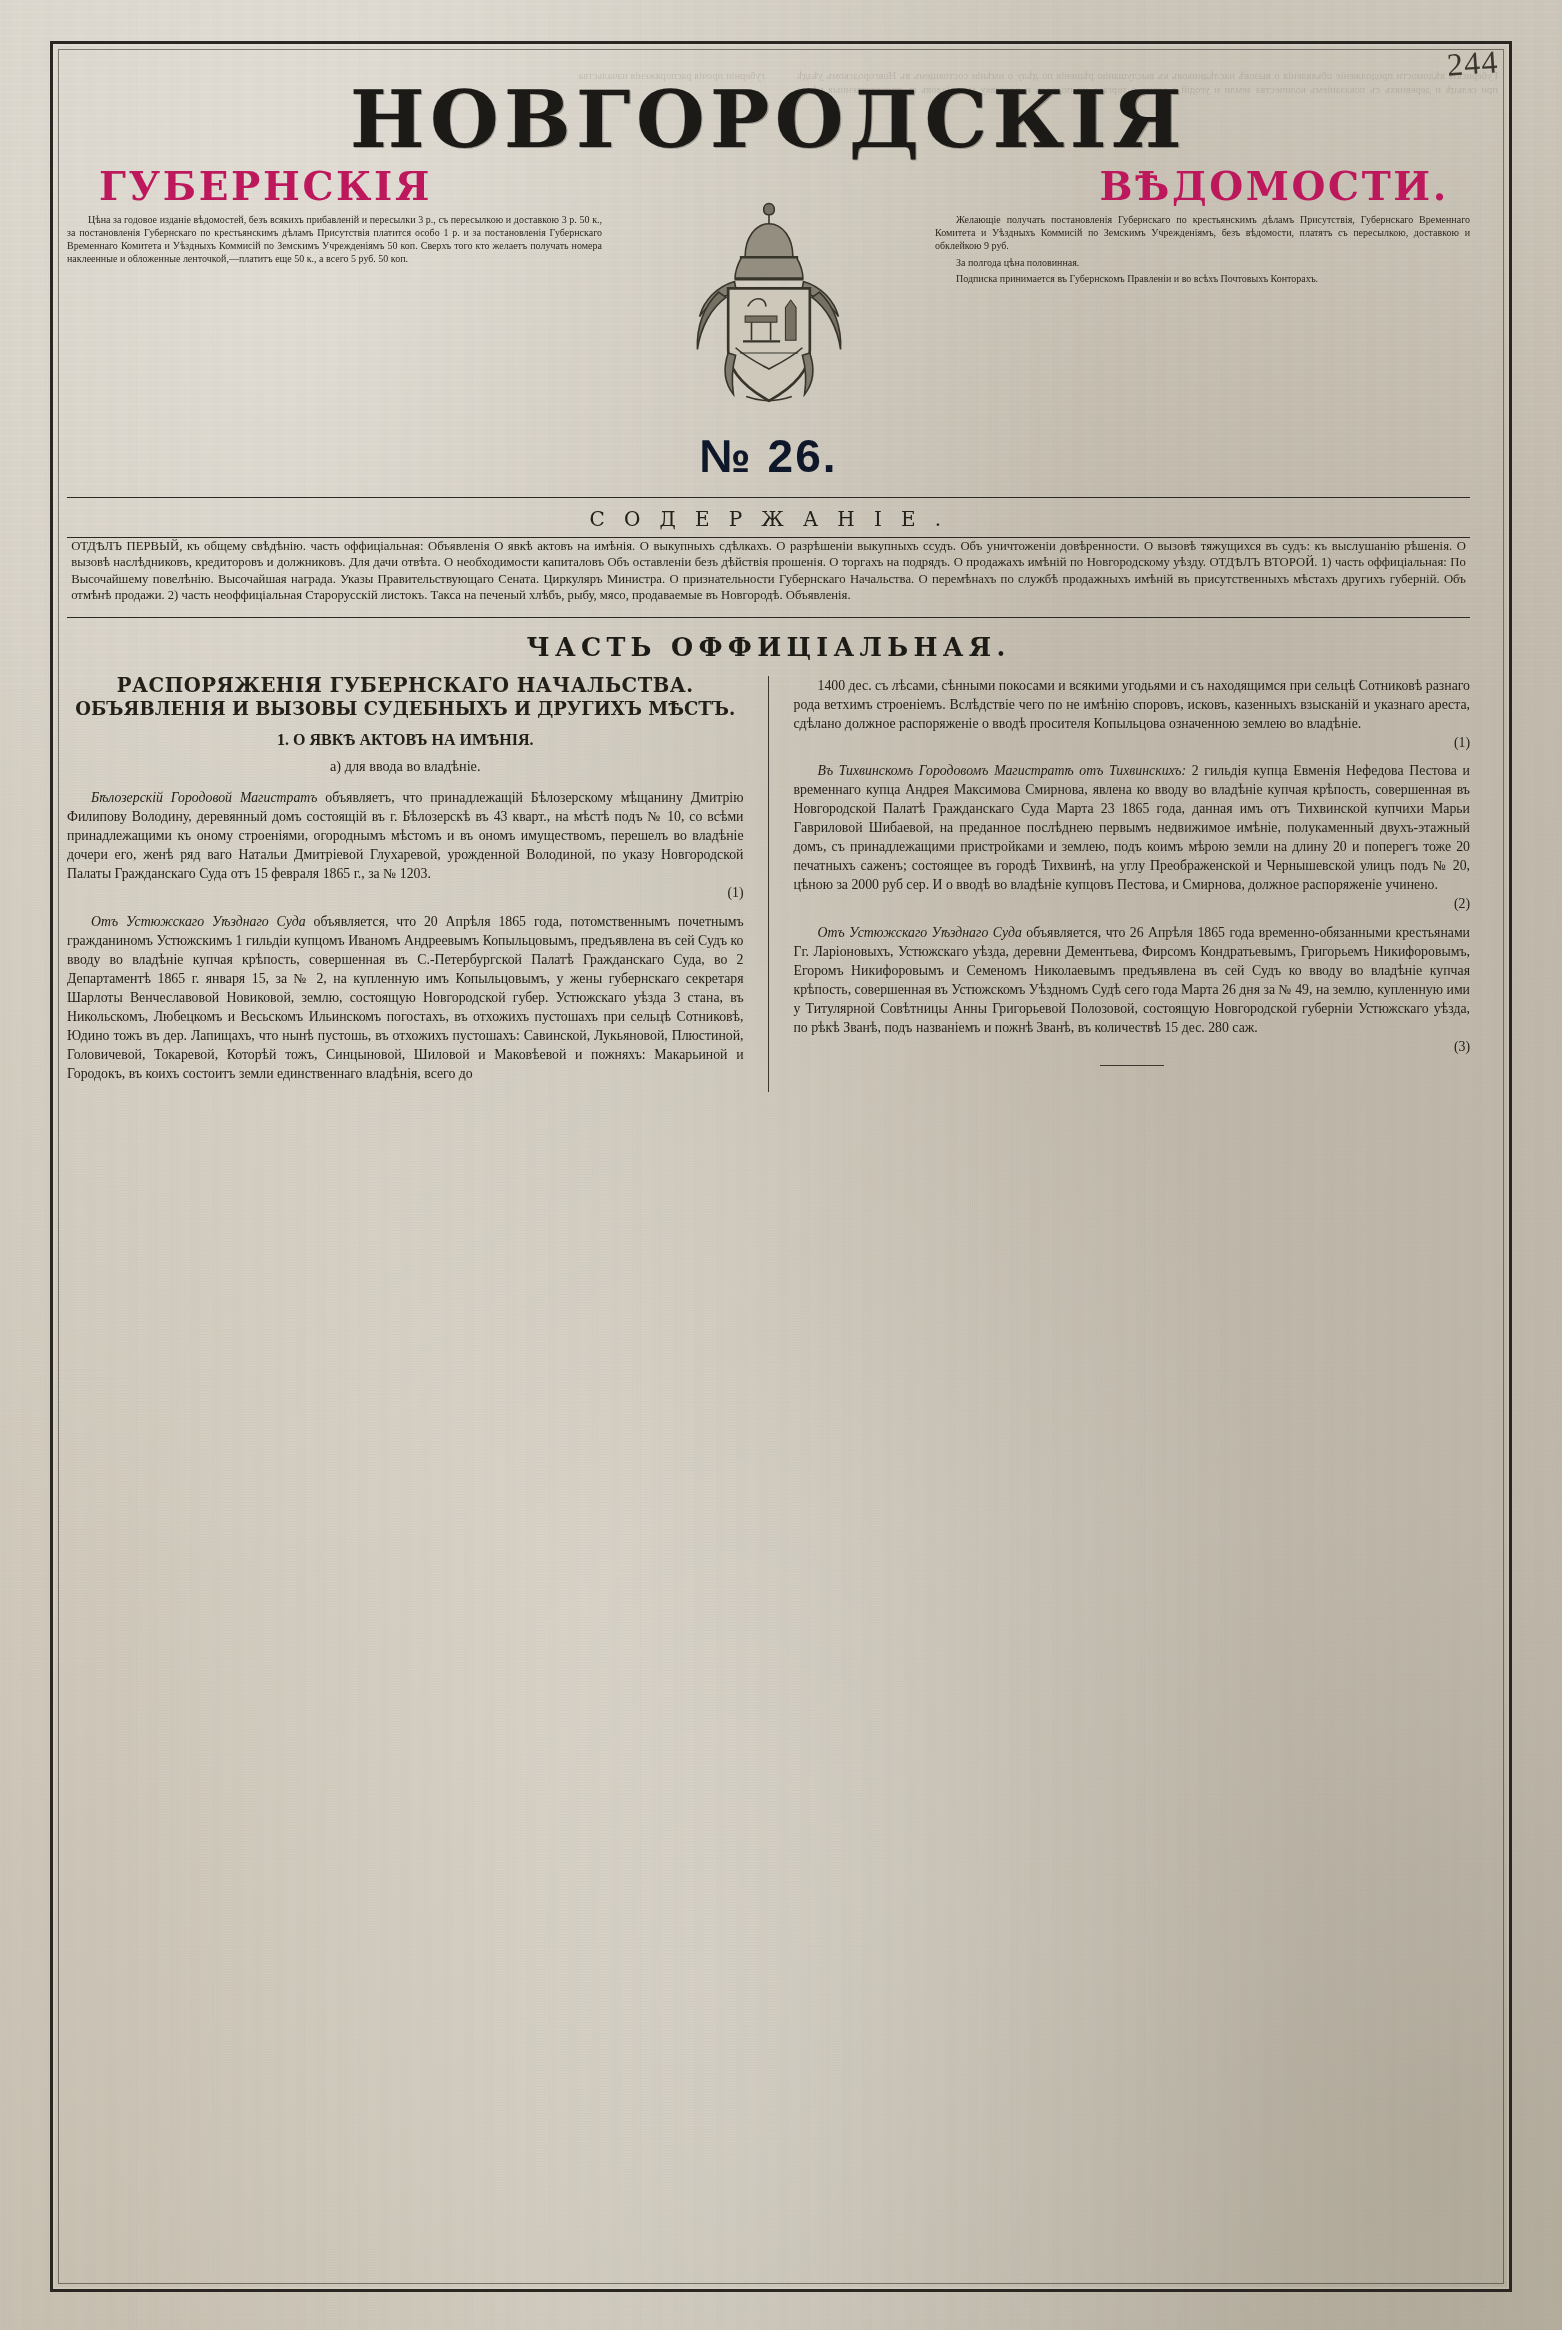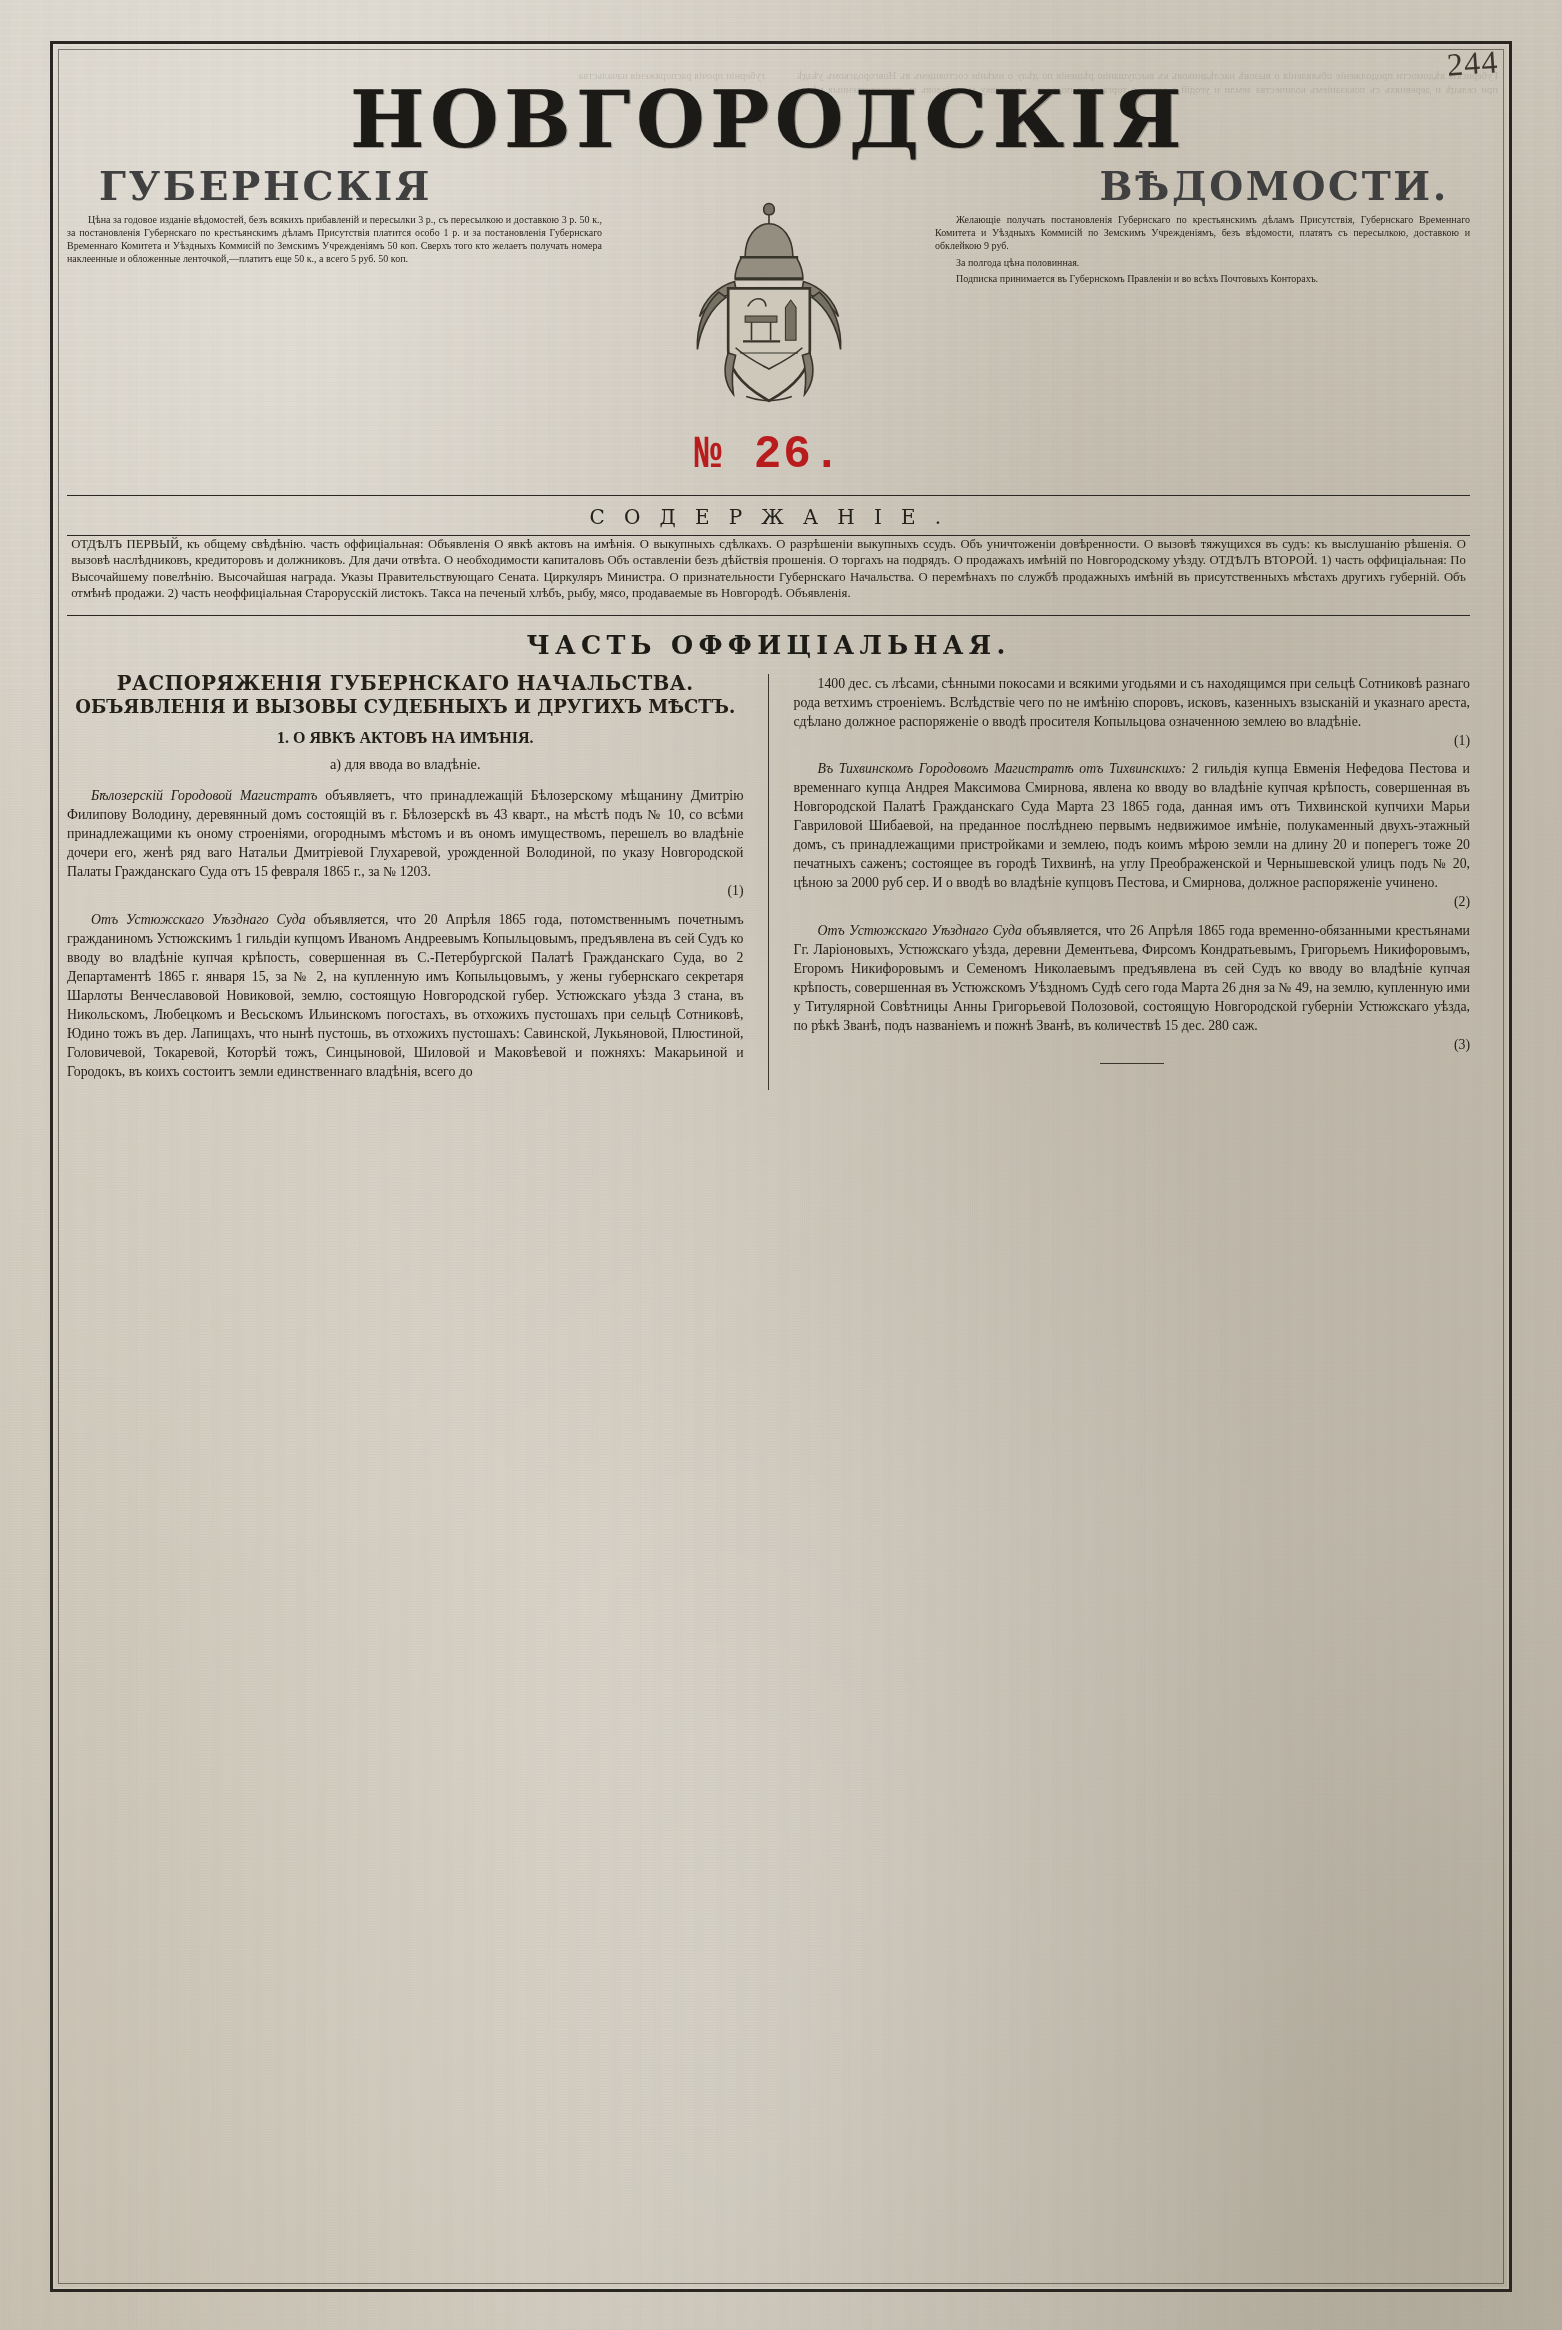--- a/index.html
+++ b/index.html
@@ -110,21 +110,21 @@
     display: flex;
     align-items: flex-start;
     justify-content: space-between;
     margin-top: 2.1px;
   }
   .sub-word {
     font-family: "DejaVu Serif", serif;
     font-weight: bold;
     font-size: 39px;
     letter-spacing: 2.6px;
-    color: #404040;
+    color: #be185d;
     text-align: center;
   }
   .sub-word.left { margin-left: 32px; }
   .sub-word.right { margin-right: 21px; }
 
   .info-row {
     display: flex;
     justify-content: space-between;
     align-items: flex-start;
     margin-top: 4.2px;
@@ -152,26 +152,26 @@
     text-align: center;
     font-family: "DejaVu Serif", serif;
     font-weight: bold;
     font-size: 30px;
     letter-spacing: 3.7px;
     margin-top: 5.3px;
     color: #1d1b17;
   }
   .issue-no {
     text-align: center;
-    font-family: Liberation Mono, monospace;
+    font-family: Liberation Sans, sans-serif;
     font-weight: bold;
     font-size: 46px;
     letter-spacing: 2.1px;
     margin-top: 7.4px;
-    color: #b91c1c;
+    color: #0f172a;
   }
 
   .rule {
     border: 0;
     border-top: 1.6px solid #2b2823;
     margin: 13.8px 0 0 0;
   }
   .rule.thin { border-top-width: 1.1px; margin-top: 4.2px; }
 
   .toc-title {

